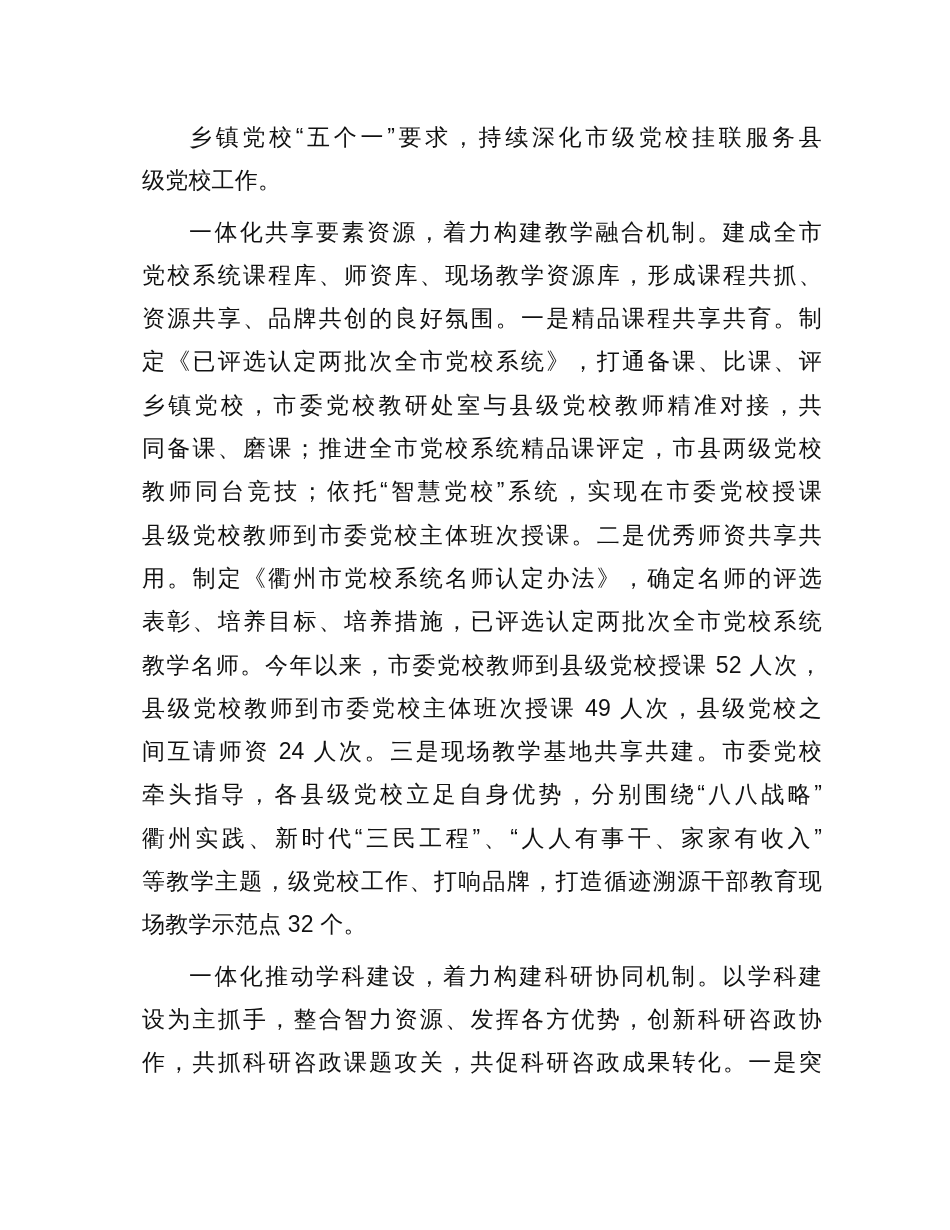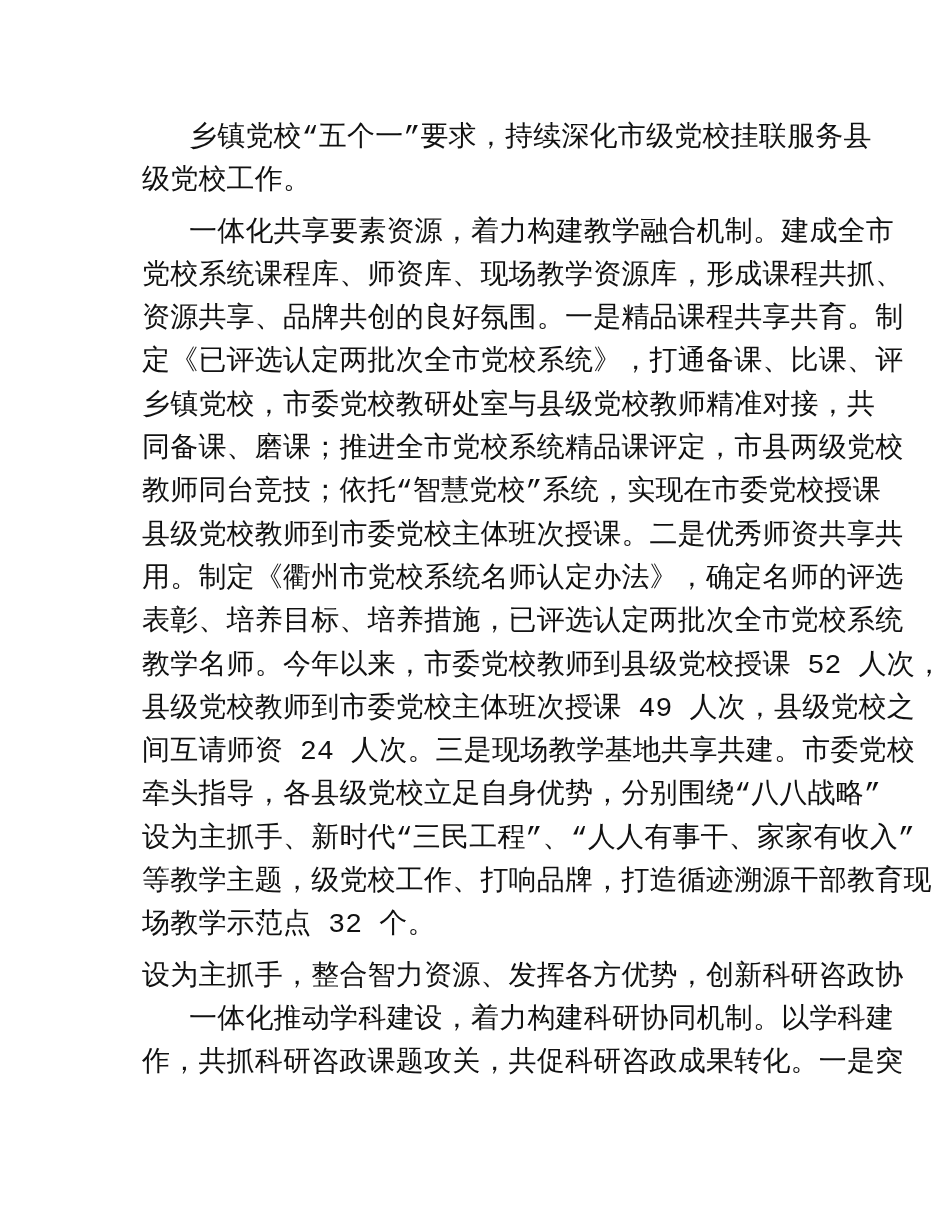--- a/index.html
+++ b/index.html
@@ -11,22 +11,22 @@
       width: 950px;
       height: 1230px;
       overflow: hidden;
       position: relative;
     }
     .page {
       position: absolute;
       left: 142px;
       top: 116px;
       width: 680px;
-      font-family: Liberation Mono, monospace;
-      font-size: 28px;
+      font-family: Liberation Sans, sans-serif;
+      font-size: 23px;
       line-height: 43.3px;
       color: #111111;
       letter-spacing: 0.2px;
     }
     .para {
       margin: 0 0 7px 0;
       text-align: justify;
       text-justify: inter-character;
     }
     .line {
@@ -60,24 +60,24 @@
     <span class="line">乡镇党校，市委党校教研处室与县级党校教师精准对接，共</span>
     <span class="line">同备课、磨课；推进全市党校系统精品课评定，市县两级党校</span>
     <span class="line">教师同台竞技；依托“智慧党校”系统，实现在市委党校授课</span>
     <span class="line">县级党校教师到市委党校主体班次授课。二是优秀师资共享共</span>
     <span class="line">用。制定《衢州市党校系统名师认定办法》，确定名师的评选</span>
     <span class="line">表彰、培养目标、培养措施，已评选认定两批次全市党校系统</span>
     <span class="line">教学名师。今年以来，市委党校教师到县级党校授课 52 人次，</span>
     <span class="line">县级党校教师到市委党校主体班次授课 49 人次，县级党校之</span>
     <span class="line">间互请师资 24 人次。三是现场教学基地共享共建。市委党校</span>
     <span class="line">牵头指导，各县级党校立足自身优势，分别围绕“八八战略”</span>
-    <span class="line">设为主抓手、新时代“三民工程”、“人人有事干、家家有收入”</span>
+    <span class="line">衢州实践、新时代“三民工程”、“人人有事干、家家有收入”</span>
     <span class="line">等教学主题，级党校工作、打响品牌，打造循迹溯源干部教育现</span>
     <span class="line last">场教学示范点 32 个。</span>
   </div>
 
   <div class="para">
+    <span class="line first">一体化推动学科建设，着力构建科研协同机制。以学科建</span>
     <span class="line">设为主抓手，整合智力资源、发挥各方优势，创新科研咨政协</span>
-    <span class="line first">一体化推动学科建设，着力构建科研协同机制。以学科建</span>
     <span class="line">作，共抓科研咨政课题攻关，共促科研咨政成果转化。一是突</span>
   </div>
 
 </div>
 
 </body></html>

